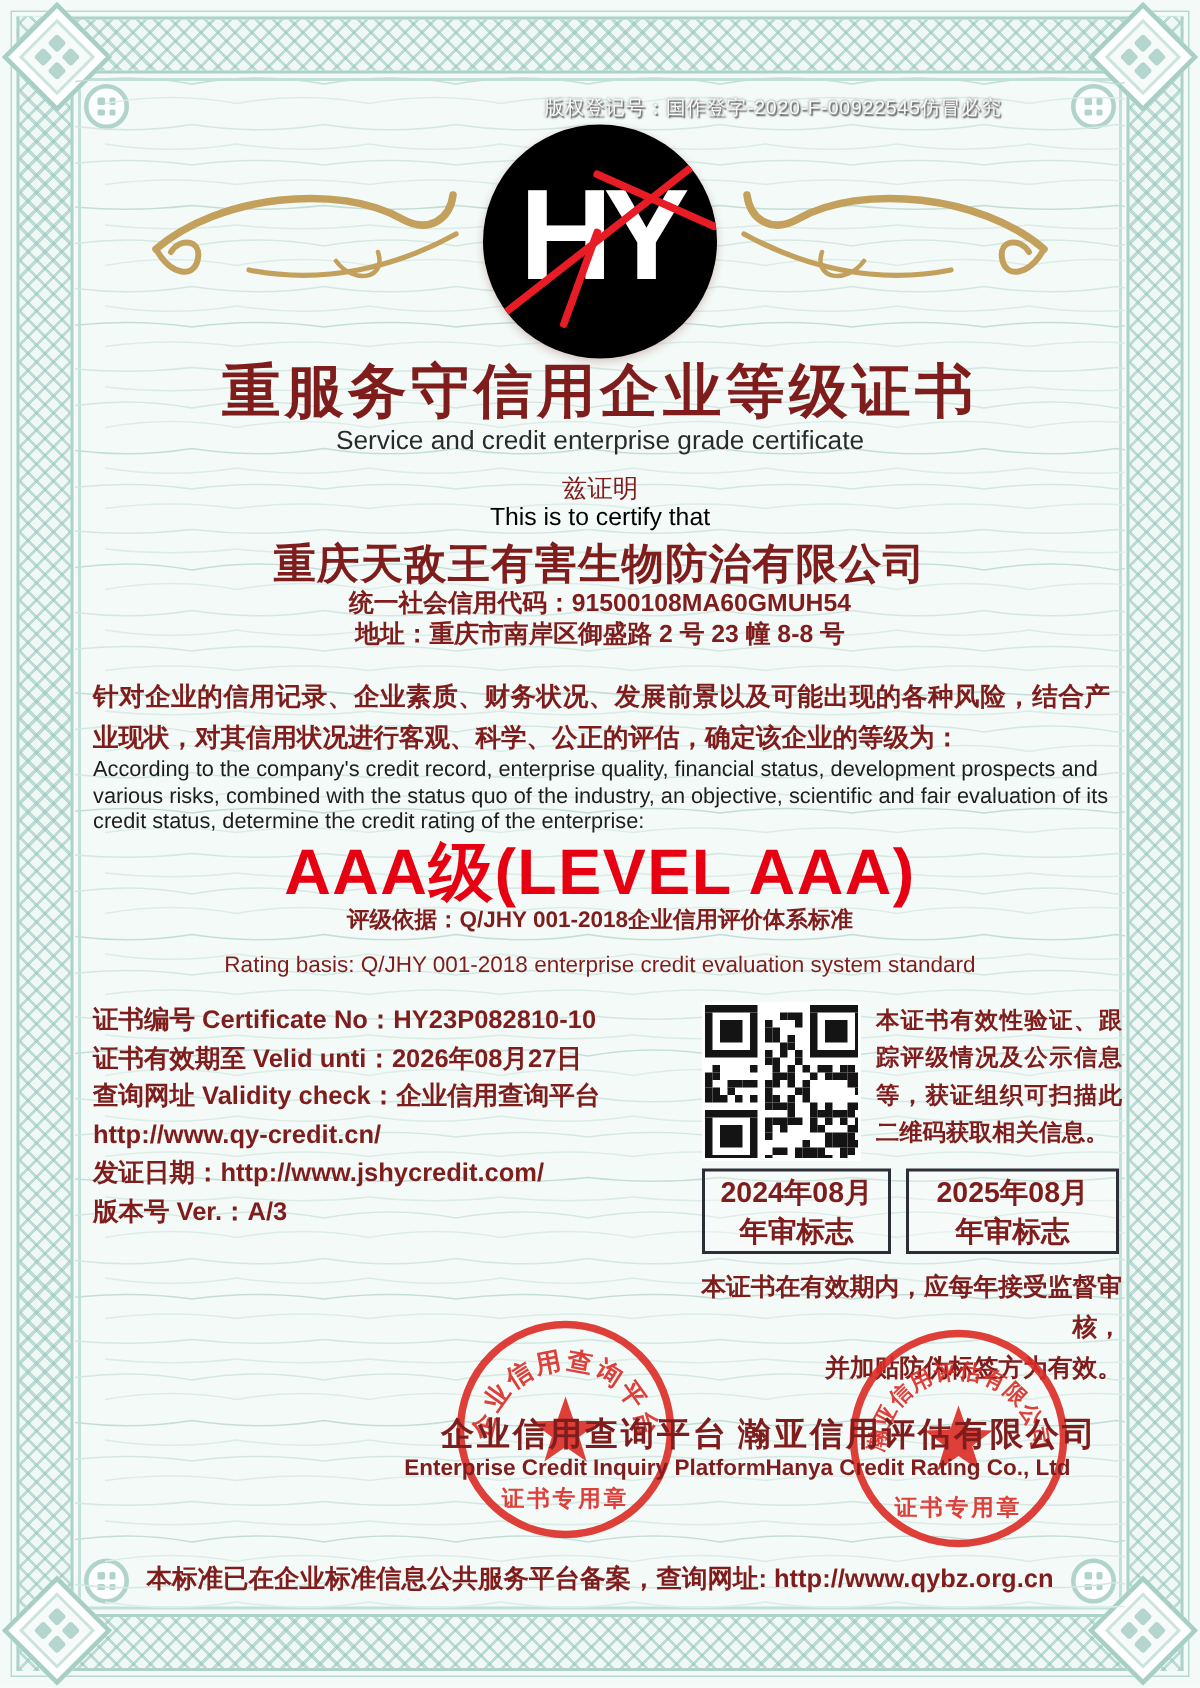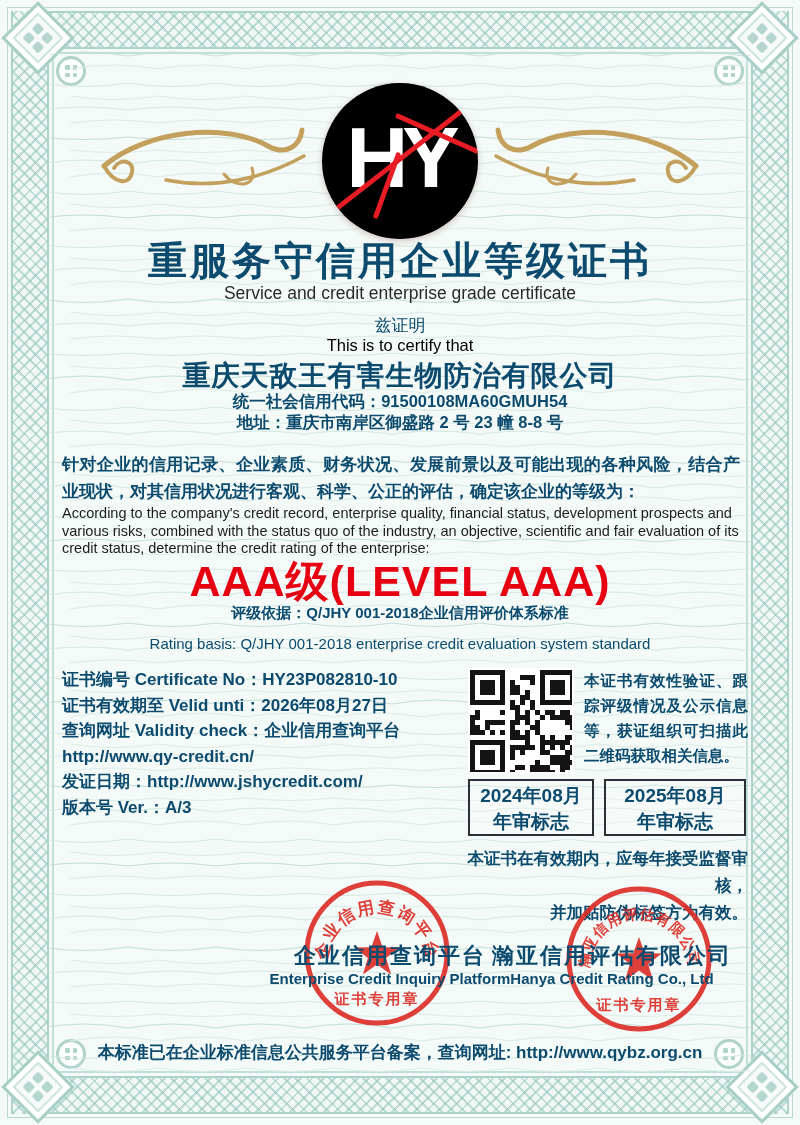--- a/index.html
+++ b/index.html
@@ -32,21 +32,21 @@
   .btn-motif i { background:#b0d3cb; border-radius:1px; }
   .bm-tl { left:56px; top:56px; } .bm-tr { right:56px; top:56px; }
   .bm-bl { left:56px; bottom:56px; } .bm-br { right:56px; bottom:56px; }
 
   
   #waves { position:absolute; left:50px; top:50px; pointer-events:none; }
 
   
   .abs { position:absolute; }
   .ctr { left:0; width:800px; text-align:center; }
-  .cn { color:#0c4a6e; }
+  .cn { color:#7f1d1d; }
 
   .copyright { left:363px; top:63px; font-size:13px; white-space:nowrap; color:#fbfbfb;
       text-shadow:0 0 2px #6b6b6b, 1px 1px 1px #555; letter-spacing:.5px; }
 
   .logo { left:322px; top:83px; width:156px; height:156px; border-radius:50%;
       display:flex; align-items:center; justify-content:center; overflow:hidden;
       box-shadow:0 2px 6px rgba(120,30,30,.25); }
   .logo span { color:#fff; font-size:86px; font-weight:900; letter-spacing:-6px; transform:translateY(-4px); }
   .logo .crack { position:absolute; height:5px; border-radius:2px; }
   .crack1 { width:170px; transform:rotate(-38deg); top:72px; left:-5px; }
@@ -236,20 +236,21 @@
       <path d="M-10 924 q 44 -6 88 0 q 44 -6 88 0 q 44 -6 88 0 q 44 -6 88 0 q 44 -6 88 0 q 44 -6 88 0 q 44 -6 88 0 q 44 -6 88 0 q 44 -6 88 0" fill="none" stroke="#d4e7e1" stroke-width="1"></path>
       <path d="M-10 924 q 44 -6 88 0 q 44 -6 88 0 q 44 -6 88 0 q 44 -6 88 0 q 44 -6 88 0 q 44 -6 88 0 q 44 -6 88 0 q 44 -6 88 0 q 44 -6 88 0" fill="none" stroke="#dcece7" stroke-width="1" transform="translate(30,13)"></path>
       <path d="M-10 951 q 44 5 88 0 q 44 5 88 0 q 44 5 88 0 q 44 5 88 0 q 44 5 88 0 q 44 5 88 0 q 44 5 88 0 q 44 5 88 0 q 44 5 88 0" fill="none" stroke="#d4e7e1" stroke-width="1"></path>
       <path d="M-10 951 q 44 5 88 0 q 44 5 88 0 q 44 5 88 0 q 44 5 88 0 q 44 5 88 0 q 44 5 88 0 q 44 5 88 0 q 44 5 88 0 q 44 5 88 0" fill="none" stroke="#dcece7" stroke-width="1" transform="translate(30,13)"></path>
       <path d="M-10 978 q 44 -8 88 0 q 44 -8 88 0 q 44 -8 88 0 q 44 -8 88 0 q 44 -8 88 0 q 44 -8 88 0 q 44 -8 88 0 q 44 -8 88 0 q 44 -8 88 0" fill="none" stroke="#c4ded7" stroke-width="1"></path>
       <path d="M-10 978 q 44 -8 88 0 q 44 -8 88 0 q 44 -8 88 0 q 44 -8 88 0 q 44 -8 88 0 q 44 -8 88 0 q 44 -8 88 0 q 44 -8 88 0 q 44 -8 88 0" fill="none" stroke="#dcece7" stroke-width="1" transform="translate(30,13)"></path>
       <path d="M-10 1005 q 44 7 88 0 q 44 7 88 0 q 44 7 88 0 q 44 7 88 0 q 44 7 88 0 q 44 7 88 0 q 44 7 88 0 q 44 7 88 0 q 44 7 88 0" fill="none" stroke="#d4e7e1" stroke-width="1"></path>
       <path d="M-10 1005 q 44 7 88 0 q 44 7 88 0 q 44 7 88 0 q 44 7 88 0 q 44 7 88 0 q 44 7 88 0 q 44 7 88 0 q 44 7 88 0 q 44 7 88 0" fill="none" stroke="#dcece7" stroke-width="1" transform="translate(30,13)"></path>
     </svg>
 
+  <div class="abs copyright">版权登记号：国作登字-2020-F-00922545仿冒必究</div>
 
   <svg class="abs flourish fl-left" width="212" height="84" viewBox="0 0 212 84">
     <path d="M8 50 C18 68 34 70 36 56 C38 44 24 42 18 52" fill="none" stroke="#c3a05c" stroke-width="4" stroke-linecap="round"></path>
     <path d="M8 50 C50 14 130 6 172 30 C190 40 204 30 206 14" fill="none" stroke="#c3a05c" stroke-width="5" stroke-linecap="round"></path>
     <path d="M70 64 C120 74 168 62 208 40" fill="none" stroke="#c3a05c" stroke-width="3.5" stroke-linecap="round"></path>
     <path d="M128 58 C140 74 162 70 156 52" fill="none" stroke="#c3a05c" stroke-width="3" stroke-linecap="round"></path>
   </svg>
   <svg class="abs flourish fl-right" width="212" height="84" viewBox="0 0 212 84">
     <path d="M8 50 C18 68 34 70 36 56 C38 44 24 42 18 52" fill="none" stroke="#c3a05c" stroke-width="4" stroke-linecap="round"></path>
     <path d="M8 50 C50 14 130 6 172 30 C190 40 204 30 206 14" fill="none" stroke="#c3a05c" stroke-width="5" stroke-linecap="round"></path>

